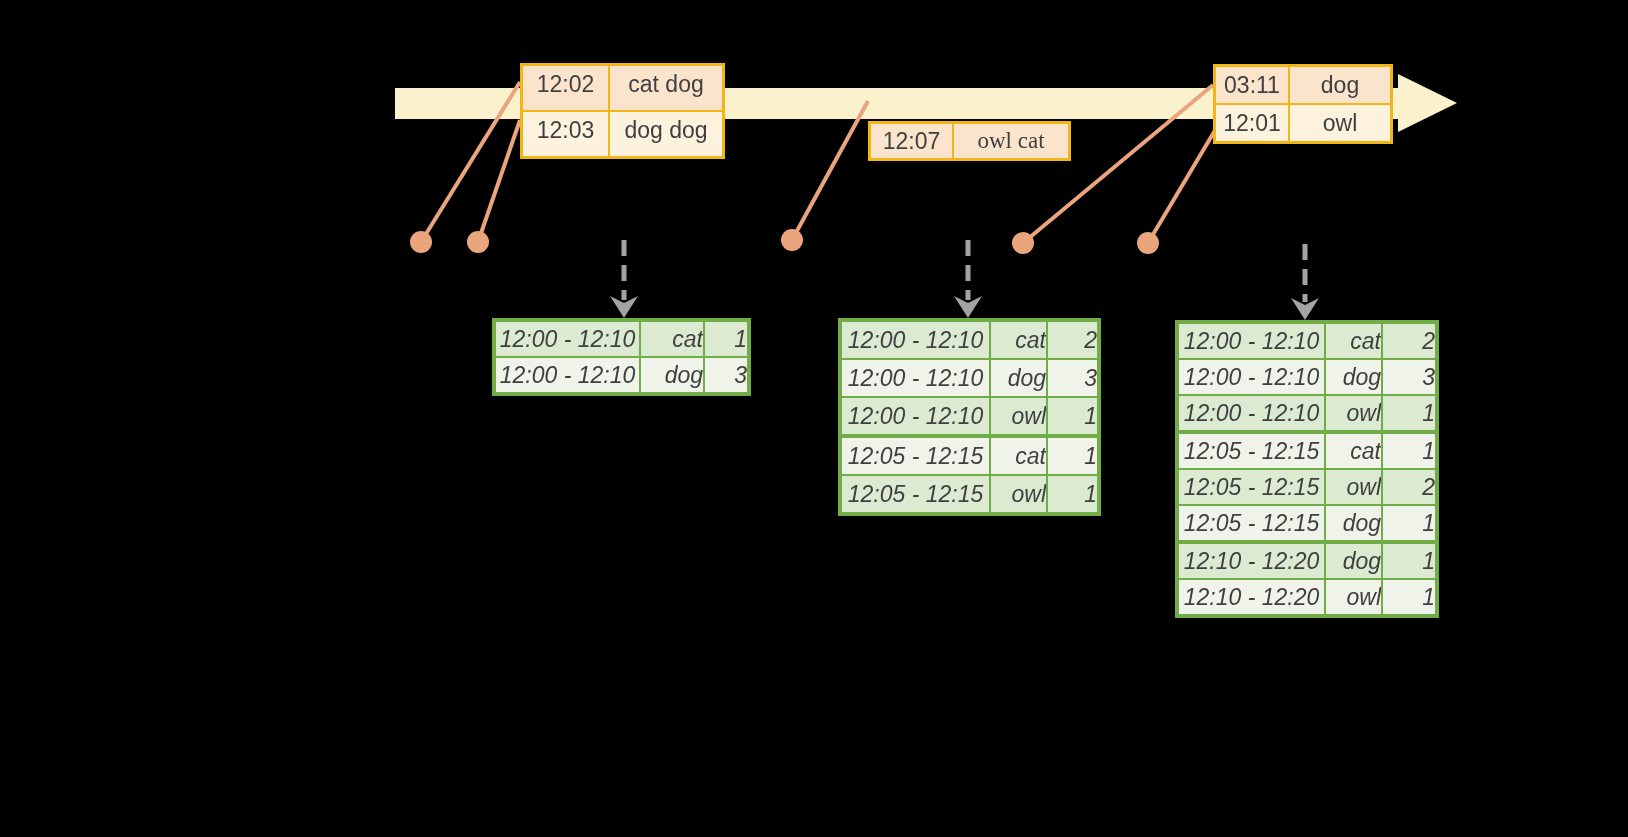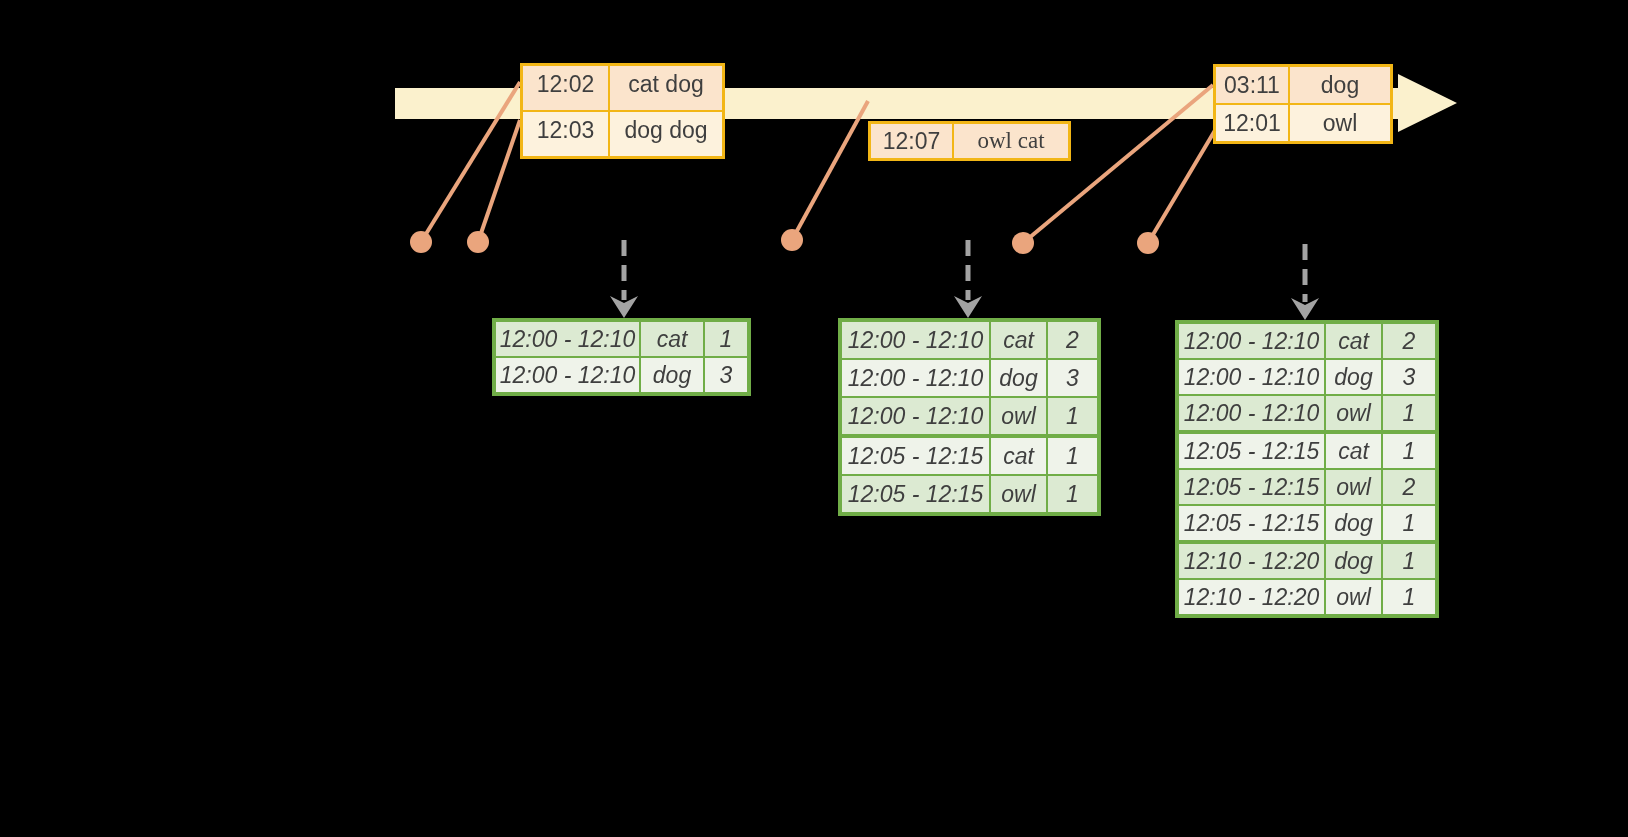--- a/index.html
+++ b/index.html
@@ -32,21 +32,21 @@
   #et3 { left:1213px; top:64px; }
   #et3 .cell { height:36px; line-height:36px; }
   #et3 .c-time  { width:72px; }
   #et3 .c-words { width:100px; }
 
   
   .rtable { position:absolute; border:4px solid var(--green_border);font-style:italic; }
   .rt-row { display:flex; }
   .rt-row + .rt-row { border-top:2px solid var(--green_border); }
   .rt-row.group-sep { border-top:4px solid var(--green_border); }
-  .rt-row .cell + .cell { border-left:2px solid var(--green_border); }
+  .rt-row .cell + .cell { border-left:2px solid var(--green_border);text-align:right; }
   .row-dark  { background:var(--green_row_dark); }
   .row-light { background:var(--green_row_light); }
   #rt1 { left:492px; top:318px; }
   #rt1 .cell { height:34px; line-height:34px; }
   #rt1 .c-window { width:143px; }
   #rt1 .c-word   { width:62px; }
   #rt1 .c-count  { width:42px; }
   #rt2 { left:838px; top:318px; }
   #rt2 .cell { height:36px; line-height:36px; }
   #rt2 .c-window { width:147px; }

